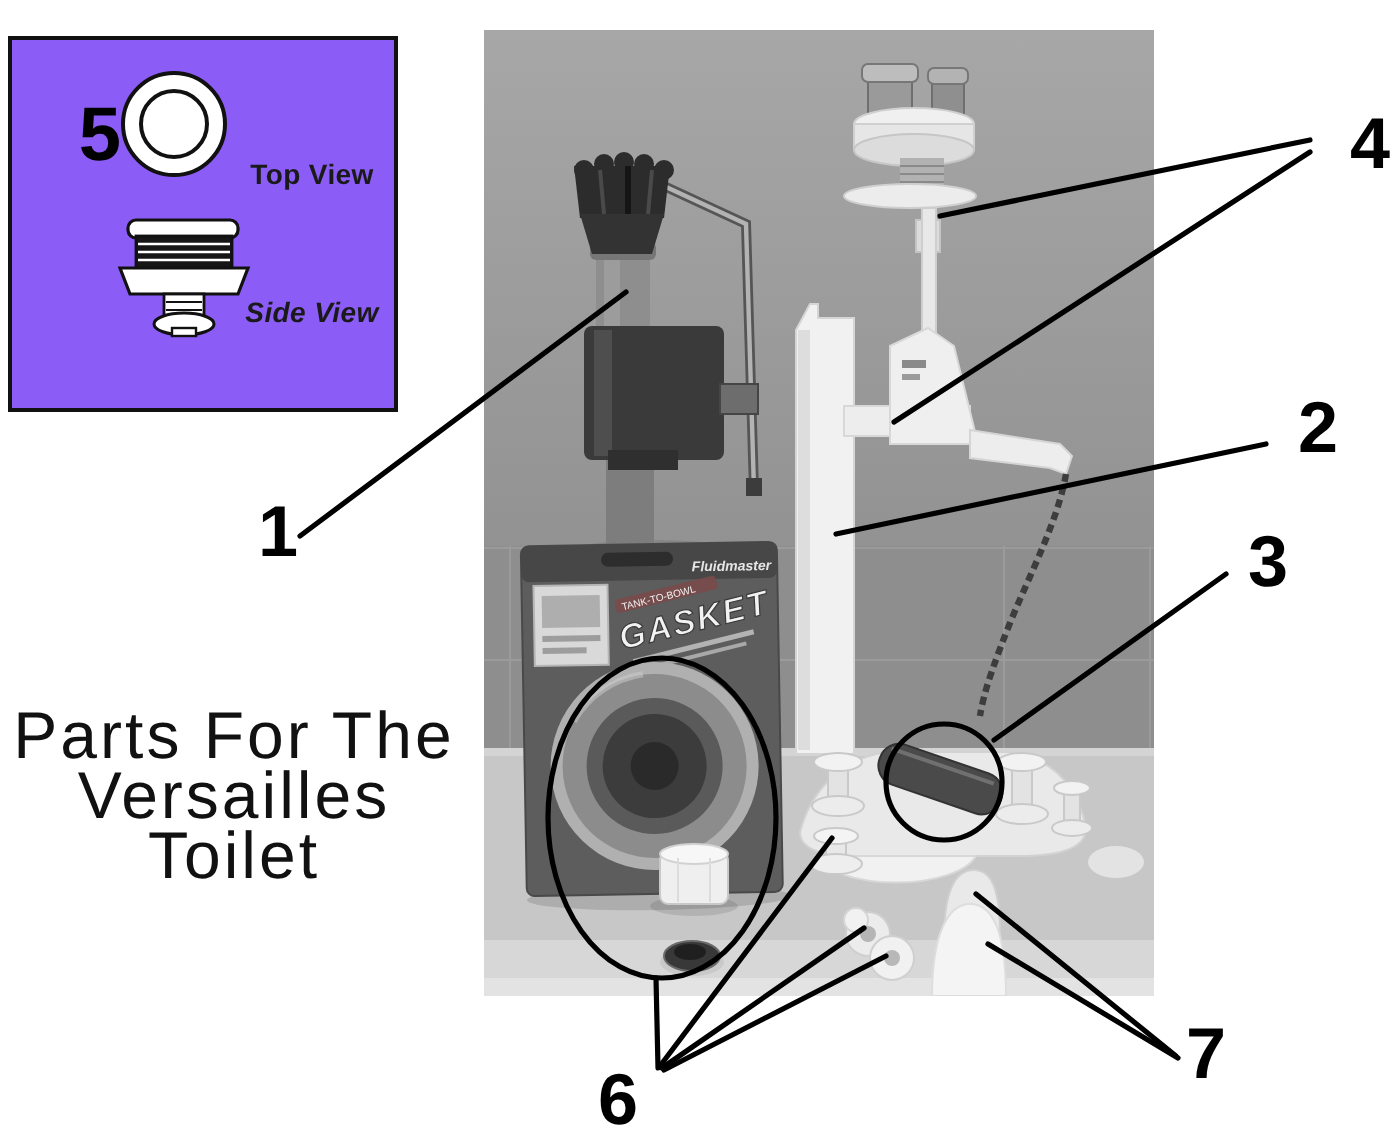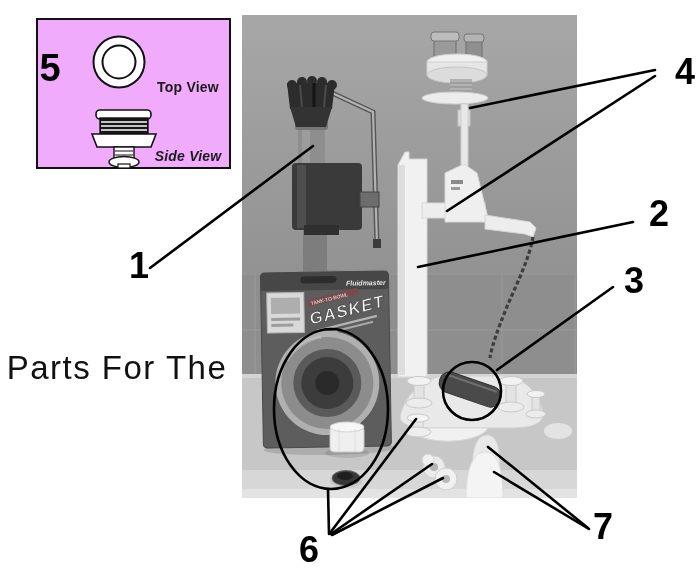--- a/index.html
+++ b/index.html
@@ -1,20 +1,20 @@
 <!DOCTYPE html>
 <html><head>
 <meta charset="utf-8">
 <style>
   html,body{margin:0;padding:0;background:#fff;}
   .scene{position:relative;width:700px;height:571px;background:#ffffff;overflow:hidden;
          font-family:"Liberation Sans",sans-serif;}
   
-  .inset-box{position:absolute;left:36px;top:18px;width:195px;height:151px;
-             border:2.5px solid #111;background:#f0abfc;box-sizing:border-box;}
+  .inset-box{position:absolute;left:4px;top:18px;width:195px;height:188px;
+             border:2.5px solid #111;background:#8b5cf6;box-sizing:border-box;}
   .inset-svg{position:absolute;left:0;top:0;}
   .inset-label{position:absolute;font-size:14px;font-weight:600;color:#1a1a1a;
                white-space:nowrap;transform:translate(-50%,-50%);letter-spacing:.2px;}
   .lbl-top{left:150px;top:67px;}
   .lbl-side{left:150px;top:136px;font-style:italic;}
   
   .photo{position:absolute;left:242px;top:15px;width:335px;height:483px;}
   
   .overlay{position:absolute;left:0;top:0;pointer-events:none;z-index:5;}
   
@@ -248,15 +248,16 @@
   <div class="callout n1">1</div>
   <div class="callout n2">2</div>
   <div class="callout n3">3</div>
   <div class="callout n4">4</div>
   <div class="callout n5">5</div>
   <div class="callout n6">6</div>
   <div class="callout n7">7</div>
 
   <div class="caption">
     <div>Parts For The</div>
+    <div>Versailles Toilet</div>
   </div>
 
 </div>
 
 </body></html>

